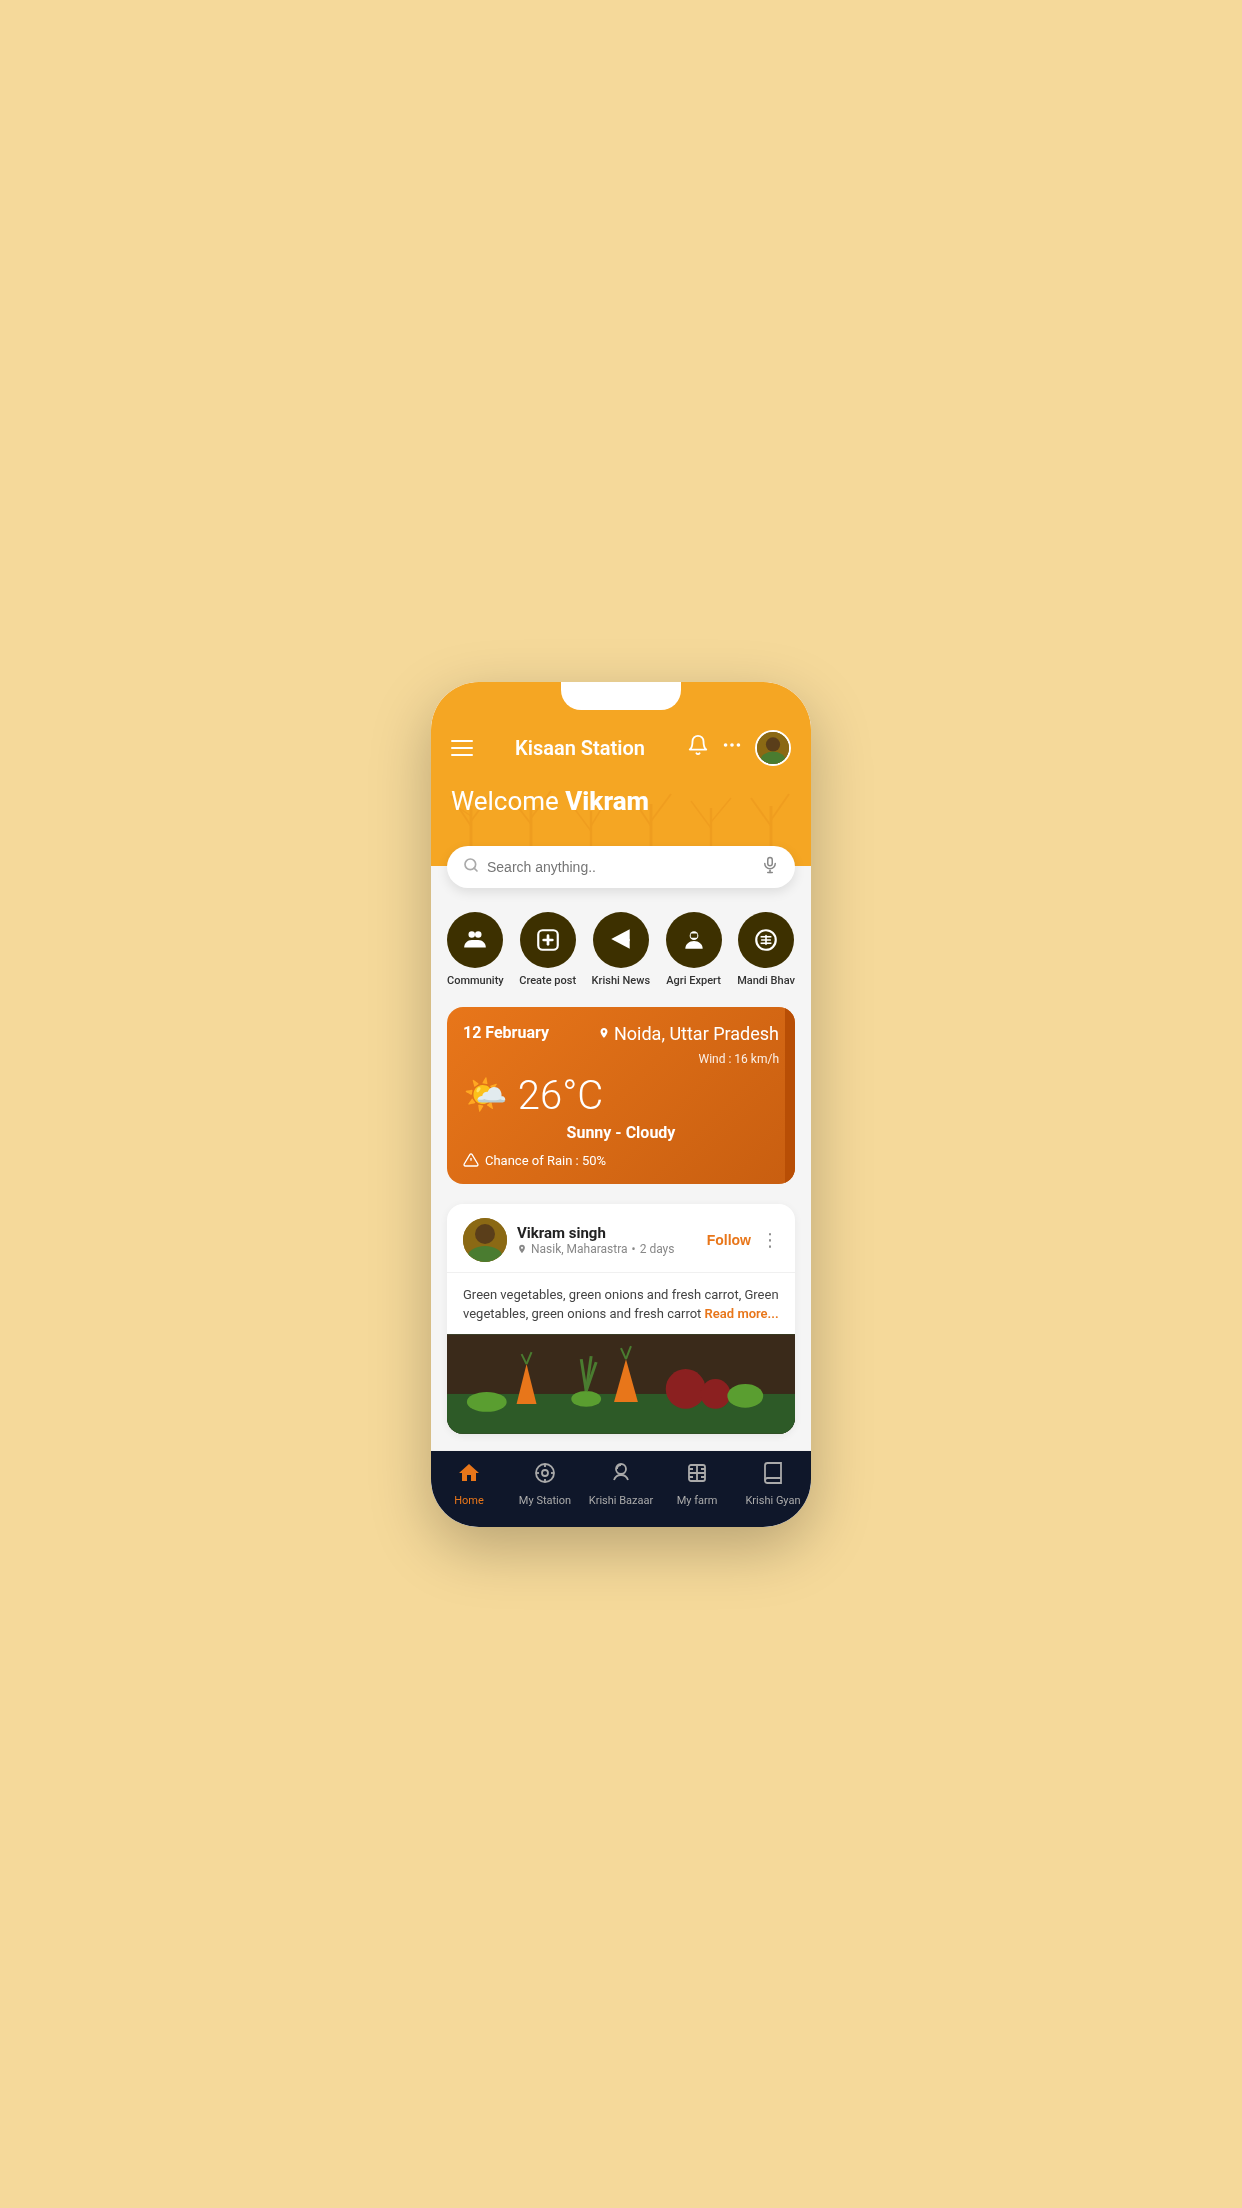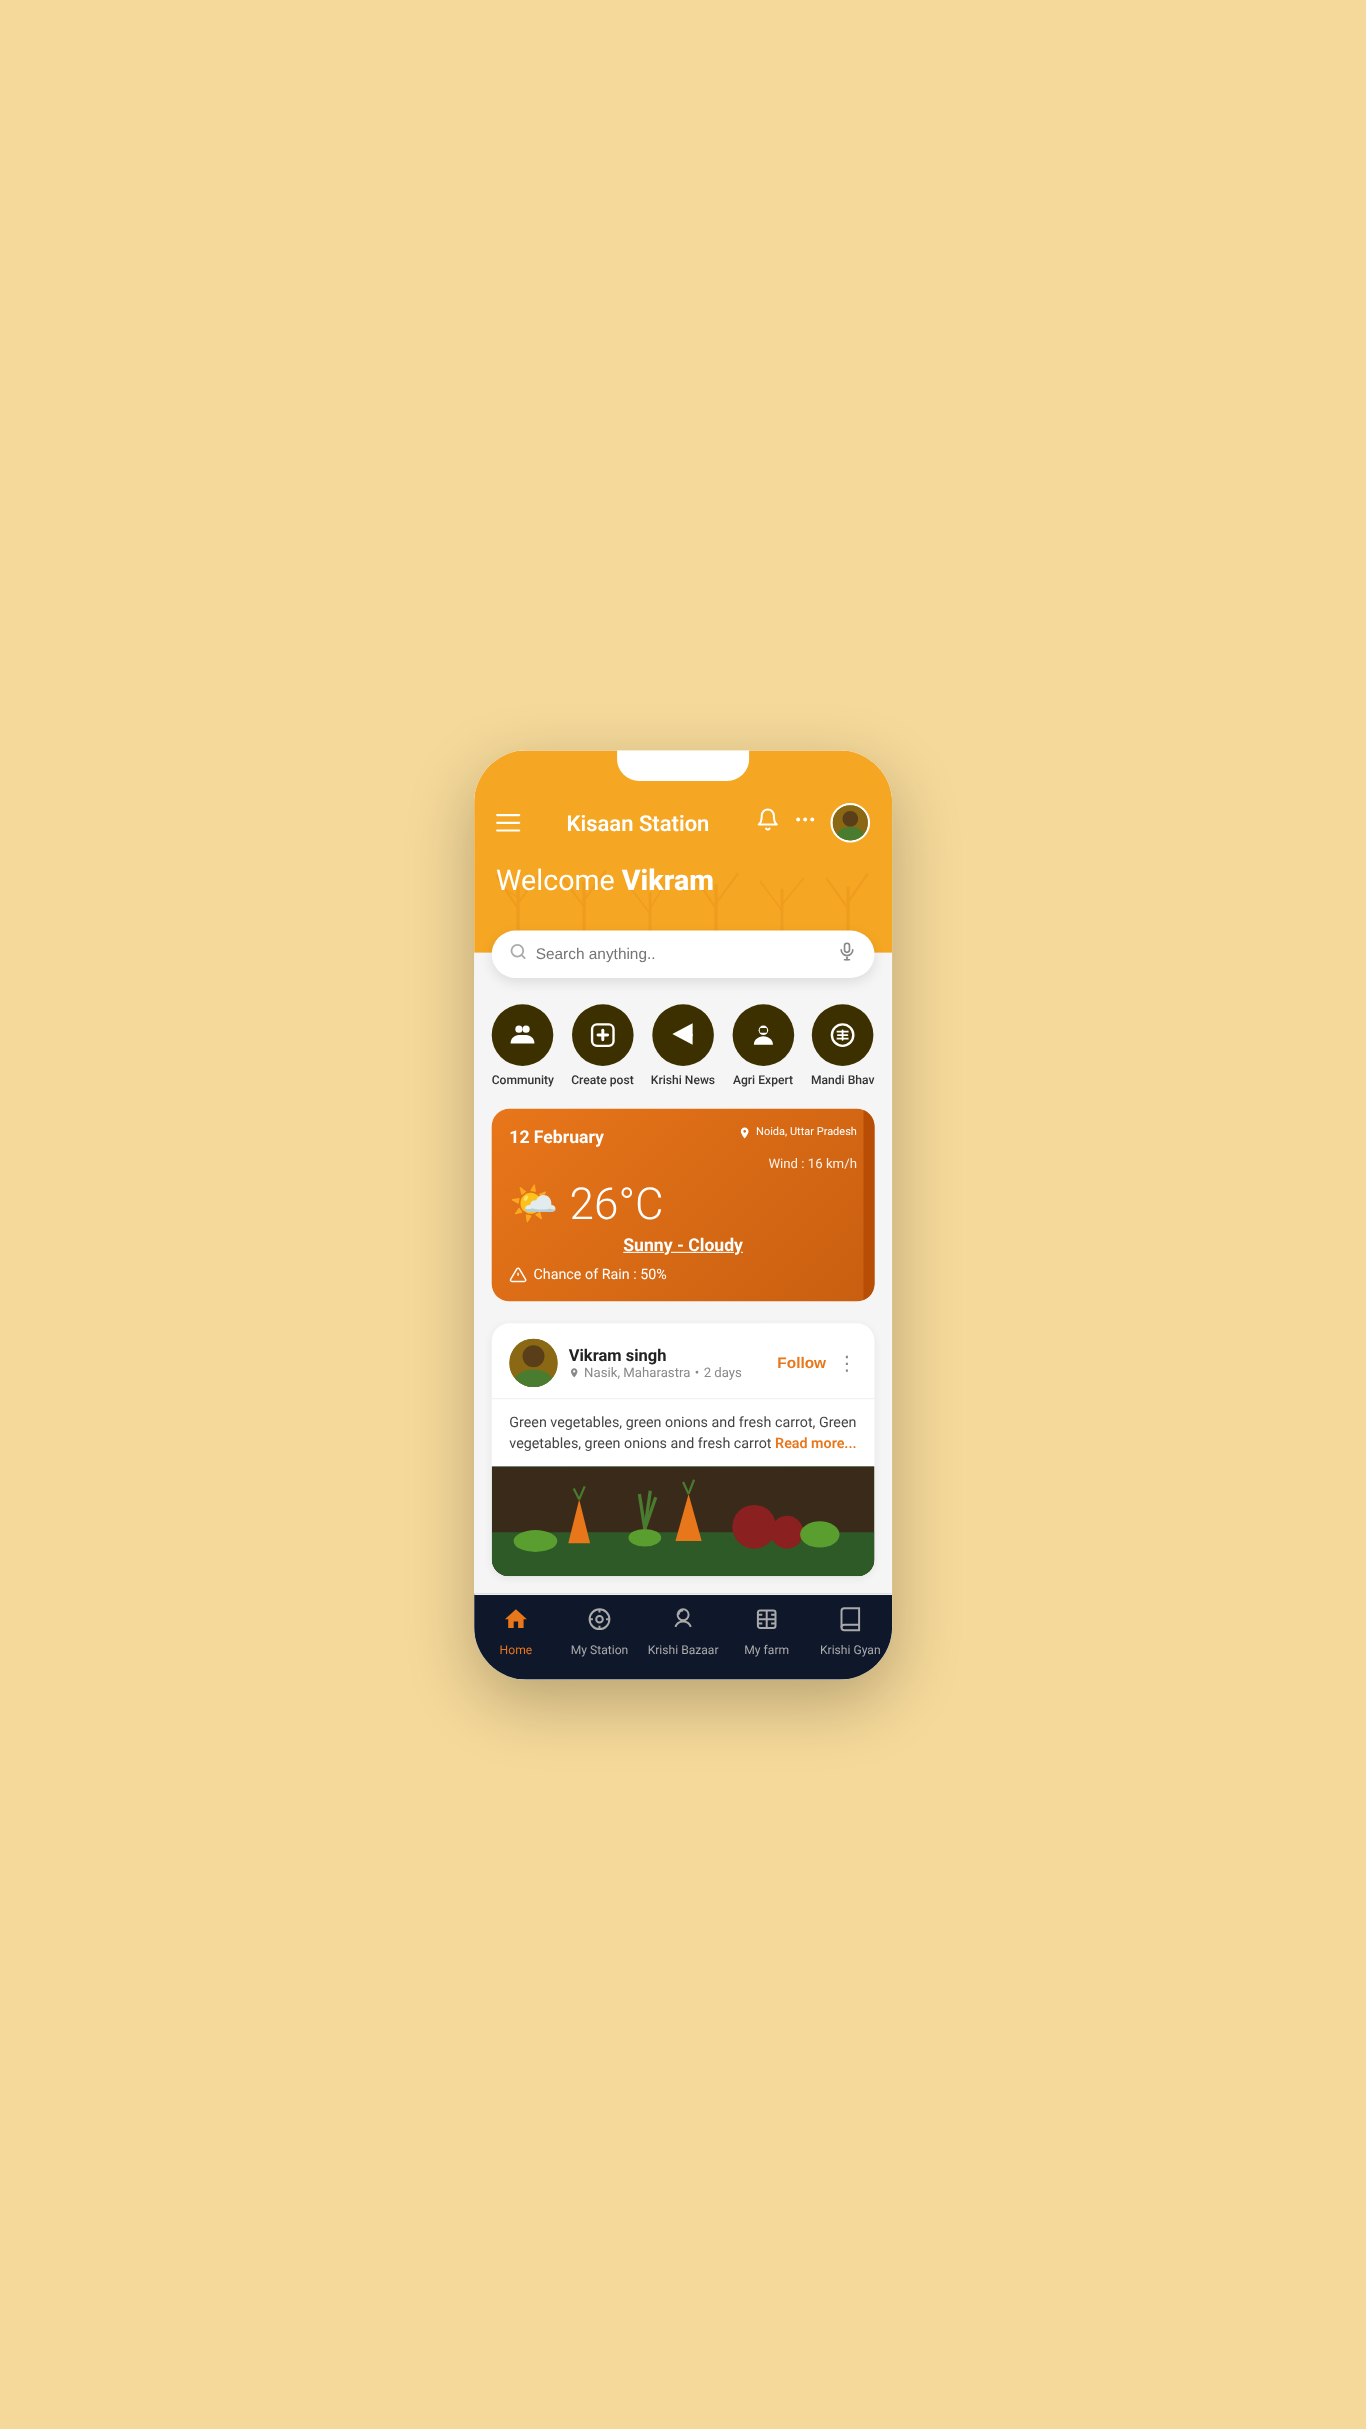--- a/index.html
+++ b/index.html
@@ -202,21 +202,21 @@
       display: flex;
       justify-content: space-between;
       align-items: flex-start;
       margin-bottom: 8px;
     }
     .weather-date {
       font-size: 16px;
       font-weight: 700;
     }
     .weather-location {
-      font-size: 10px;
+      font-size: 18px;
       display: flex;
       align-items: center;
       gap: 4px;
     }
     .weather-wind {
       font-size: 12px;
       margin-bottom: 6px;
       opacity: 0.9;
       text-align: right;
     }
@@ -231,21 +231,20 @@
     }
     .weather-temp {
       font-size: 40px;
       font-weight: 300;
     }
     .weather-condition {
       font-size: 16px;
       font-weight: 700;
       text-align: center;
       margin-bottom: 10px;
-      text-decoration: underline;
     }
     .weather-rain {
       display: flex;
       align-items: flex-end;
       gap: 6px;
       font-size: 13px;
     }
     
     .post-card {
       background: white;

